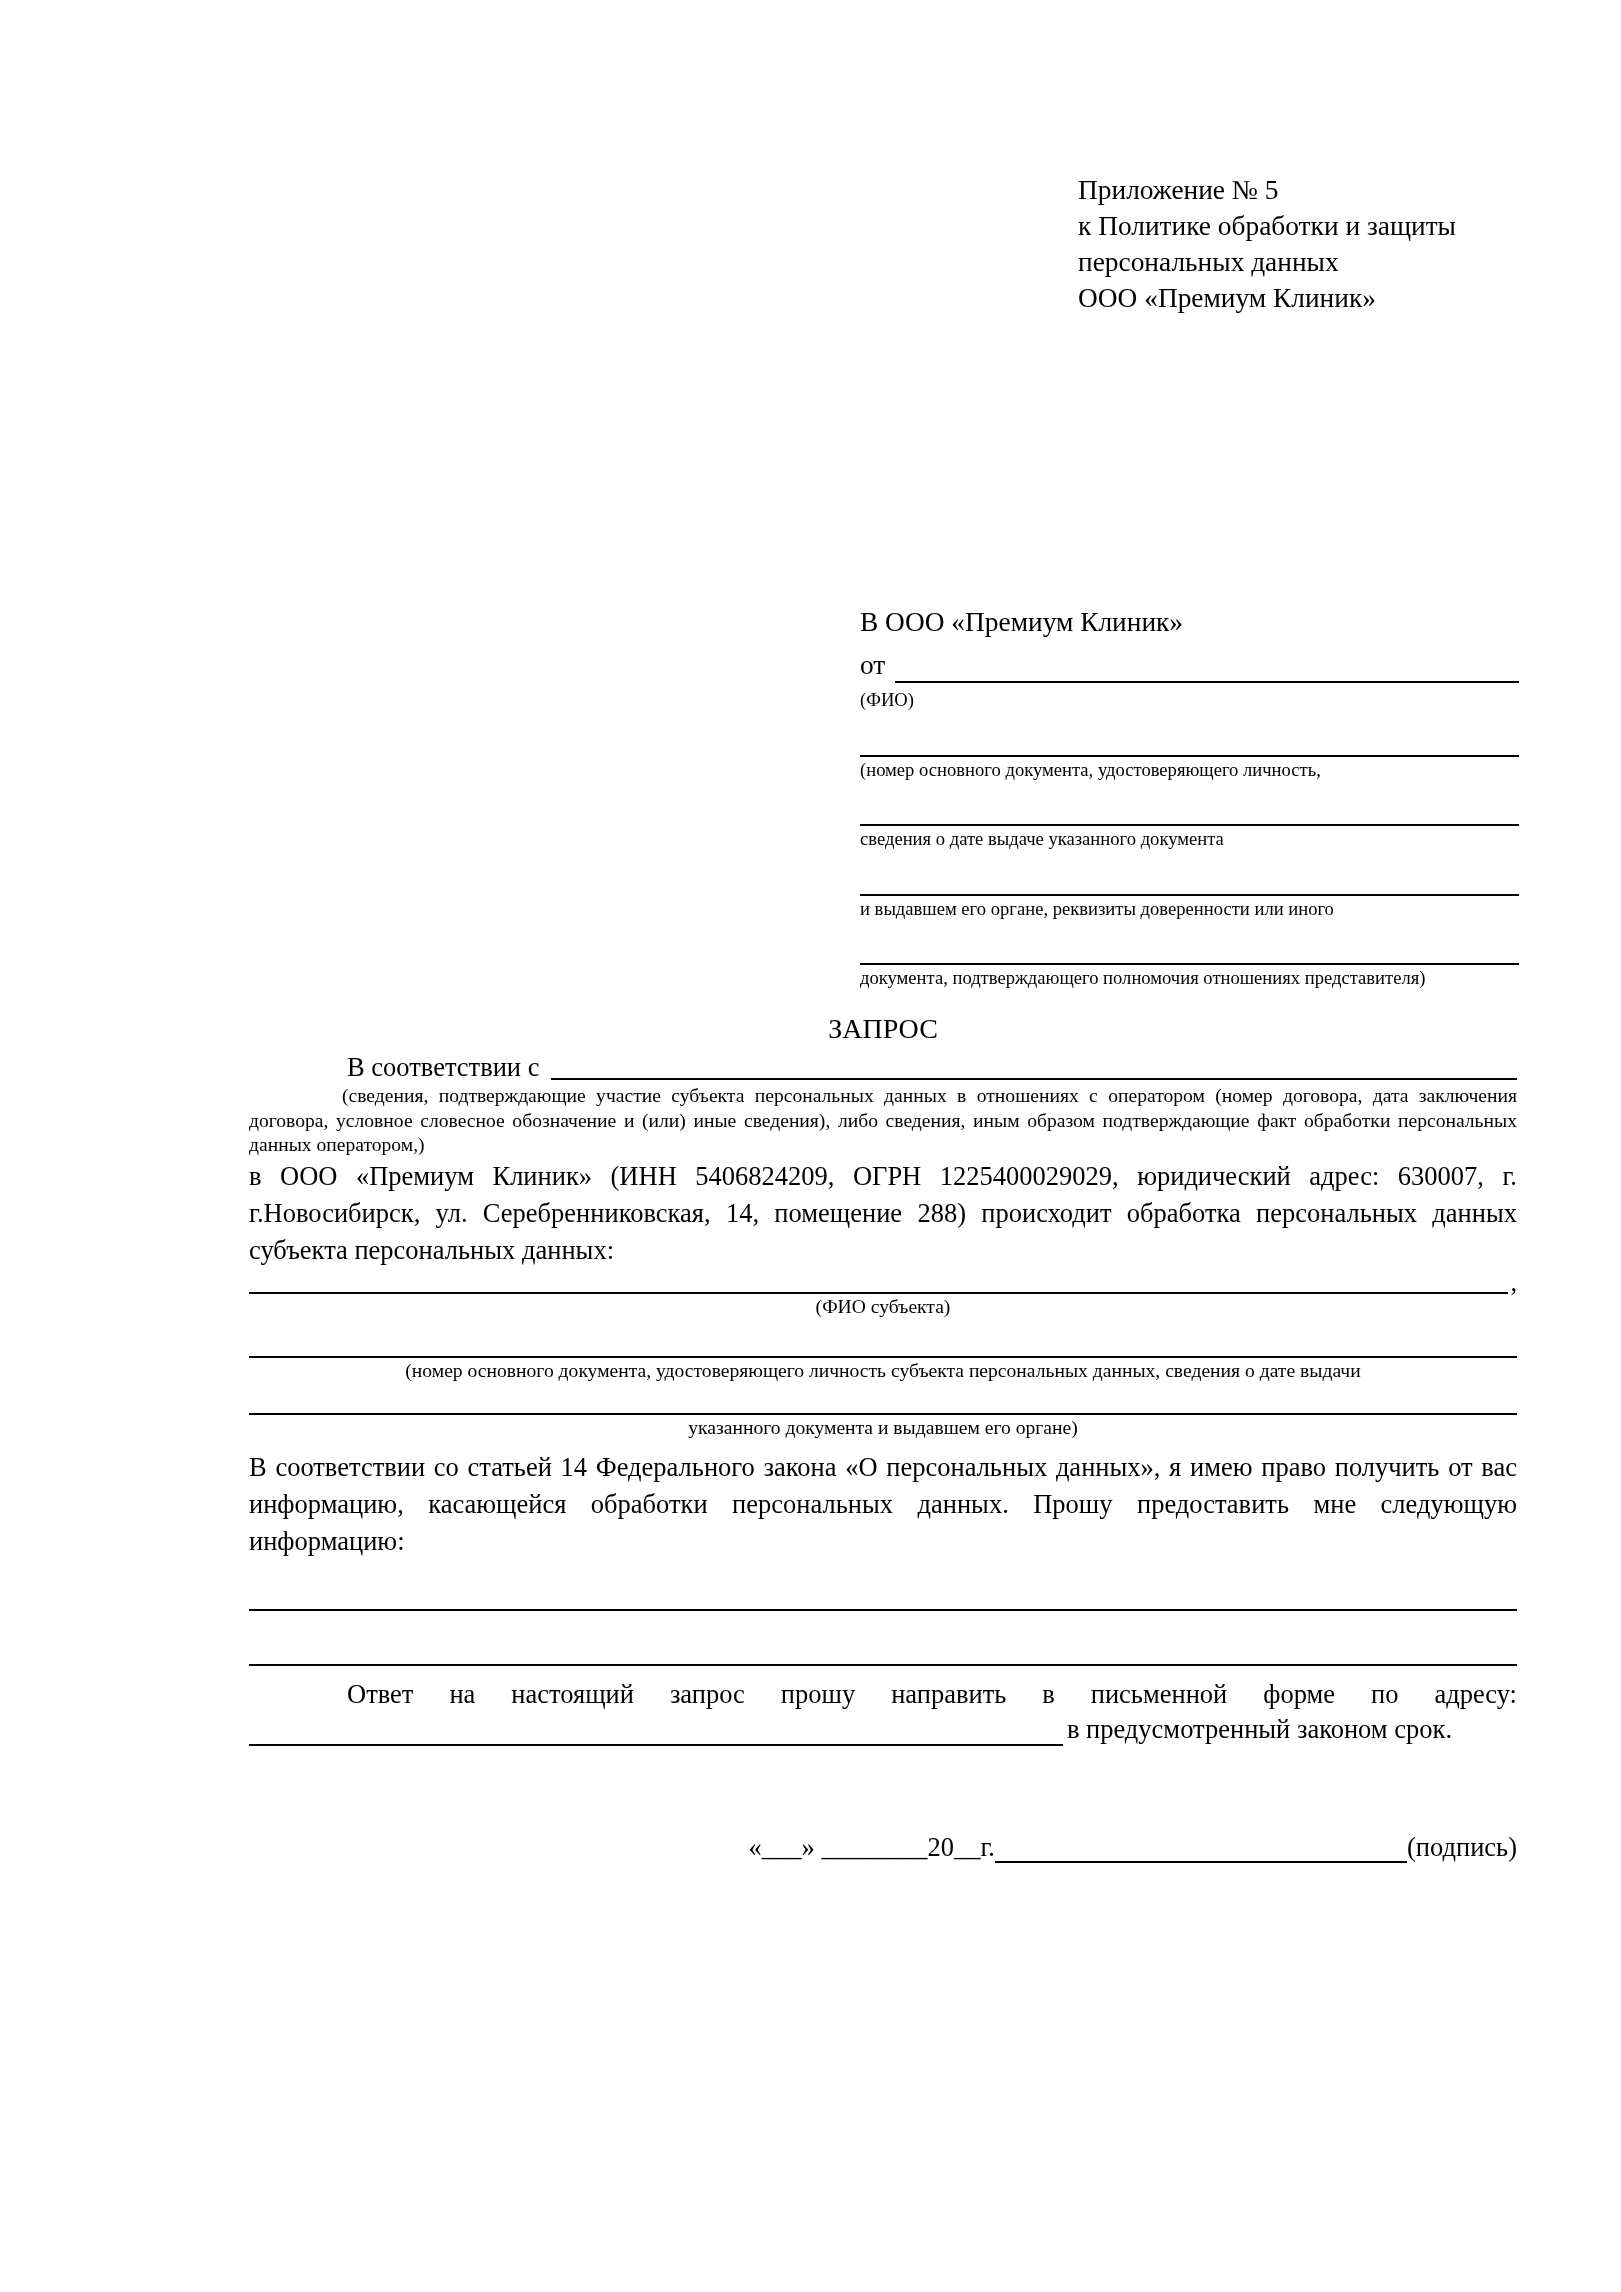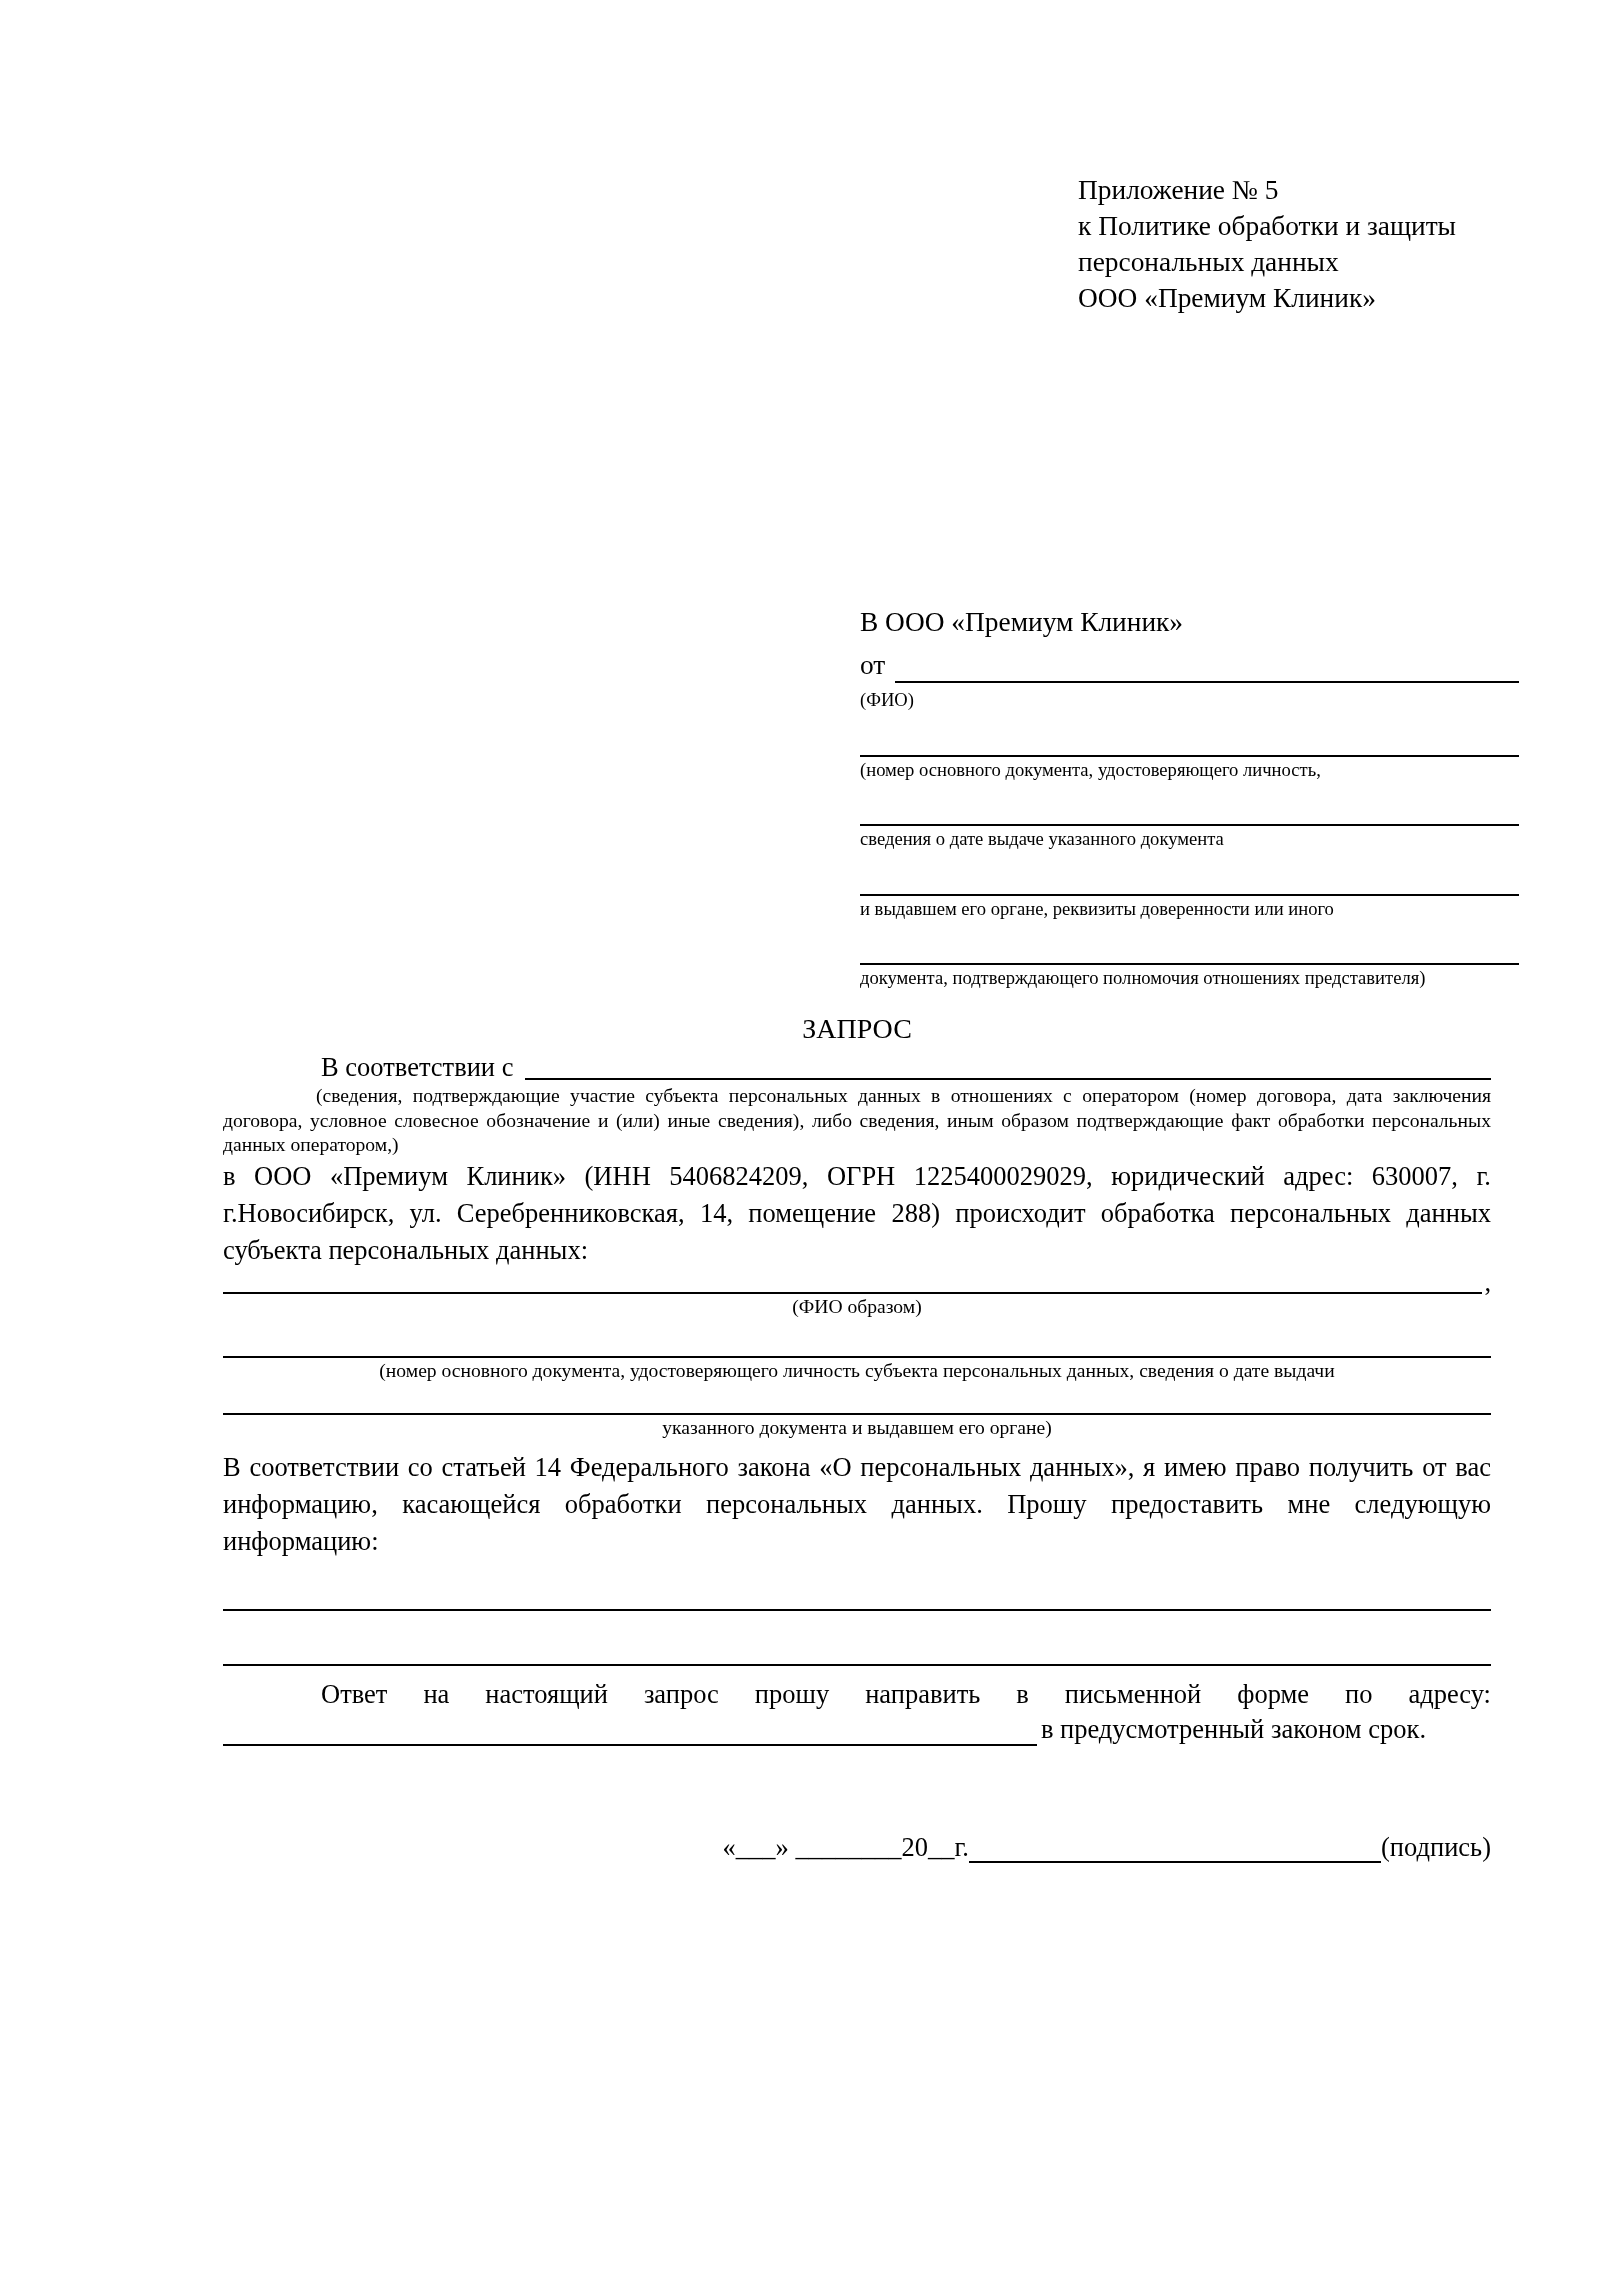--- a/index.html
+++ b/index.html
@@ -20,21 +20,21 @@
   
   .addr { position:absolute; left:860px; top:599px; width:659px; font-size:27.4px; }
   .addr-to { line-height:47px; }
   .addr-from { display:flex; height:41px; }
   .addr-from .label { line-height:39px; }
   .fill { border-bottom:2.9px solid #000; }
   .addr-from .fill { flex:1; margin-left:9.8px; height:35px; }
   .addr-cap { font-size:18.6px; line-height:26.5px; text-align:left; }
   .addr-rule { height:41px; border-bottom:2.9px solid #000; }
   
-  .main { position:absolute; left:223px; top:1008px; width:1268px; font-size:26.5px; }
+  .main { position:absolute; left:249px; top:1008px; width:1268px; font-size:26.5px; }
   .h-zapros { text-align:center; font-size:28px; line-height:41px; }
   .basis-row { display:flex; line-height:33px; margin-top:2px; }
   .basis-row .label { padding-left:98px; white-space:nowrap; }
   .basis-row .fill { flex:1; margin-left:11.8px; height:27.4px; }
   .small-cap-para { font-size:19.6px; line-height:24.5px; text-align:justify; text-indent:93px; }
   .body-para { font-size:26.5px; line-height:37px; text-align:justify; }
   .subject-row { display:flex; align-items:flex-end; height:25.5px; }
   .subject-row .fill { flex:1; height:25.5px; }
   .subject-row .comma { line-height:23.5px; padding-left:2px; }
   .cap-center { font-size:19.6px; line-height:26.5px; text-align:center; }
@@ -92,21 +92,21 @@
       <span class="fill"></span>
     </div>
     <div class="small-cap-para">(сведения, подтверждающие участие субъекта персональных данных в отношениях с оператором (номер договора, дата заключения договора, условное словесное обозначение и (или) иные сведения), либо сведения, иным образом подтверждающие факт обработки персональных данных оператором,)</div>
 
     <div class="body-para">в ООО «Премиум Клиник» (ИНН 5406824209, ОГРН 1225400029029, юридический адрес: 630007, г. г.Новосибирск, ул. Серебренниковская, 14, помещение 288) происходит обработка персональных данных субъекта персональных данных:</div>
 
     <div class="subject-row">
       <span class="fill"></span>
       <span class="comma">,</span>
     </div>
-    <div class="cap-center">(ФИО образом)</div>
+    <div class="cap-center">(ФИО субъекта)</div>
 
     <div class="rule h38"></div>
     <div class="cap-center">(номер основного документа, удостоверяющего личность субъекта персональных данных, сведения о дате выдачи</div>
 
     <div class="rule h32"></div>
     <div class="cap-center">указанного документа и выдавшем его органе)</div>
 
     <div class="body-para law-para">В соответствии со статьей 14 Федерального закона «О персональных данных», я имею право получить от вас информацию, касающейся обработки персональных данных. Прошу предоставить мне следующую информацию:</div>
 
     <div class="rule h50"></div>

